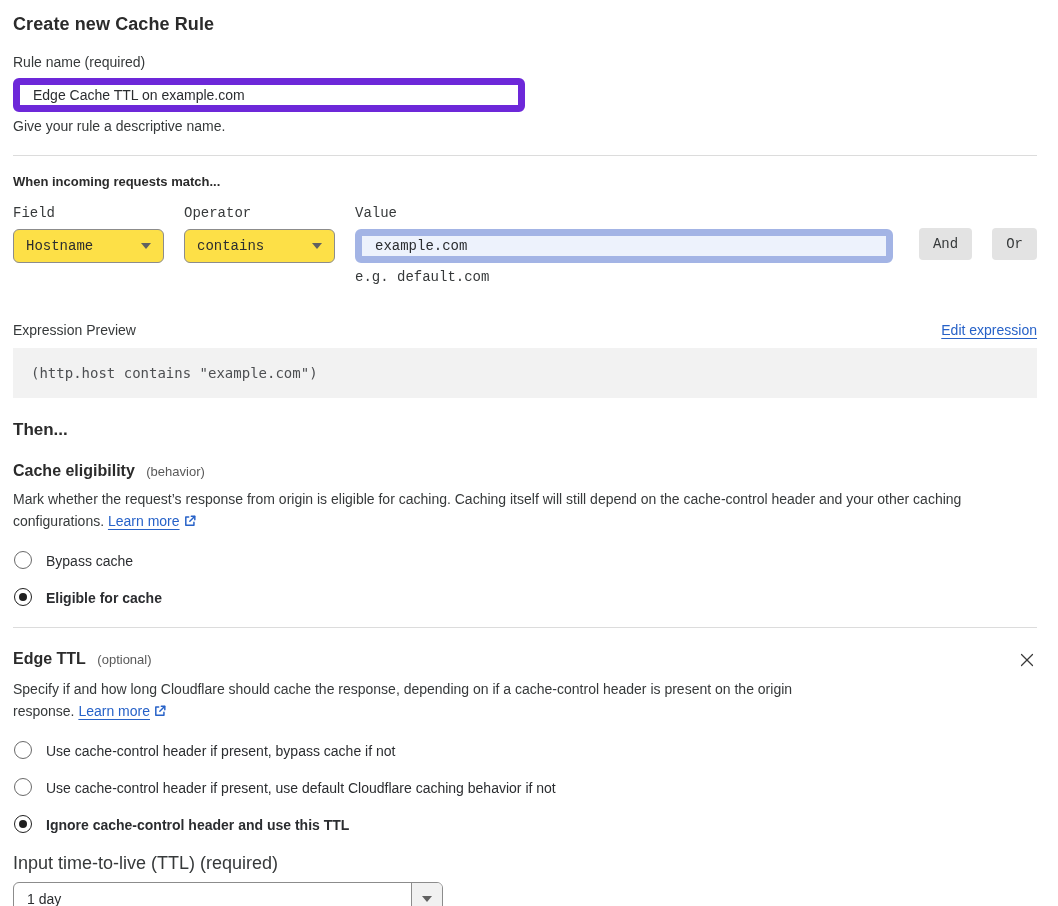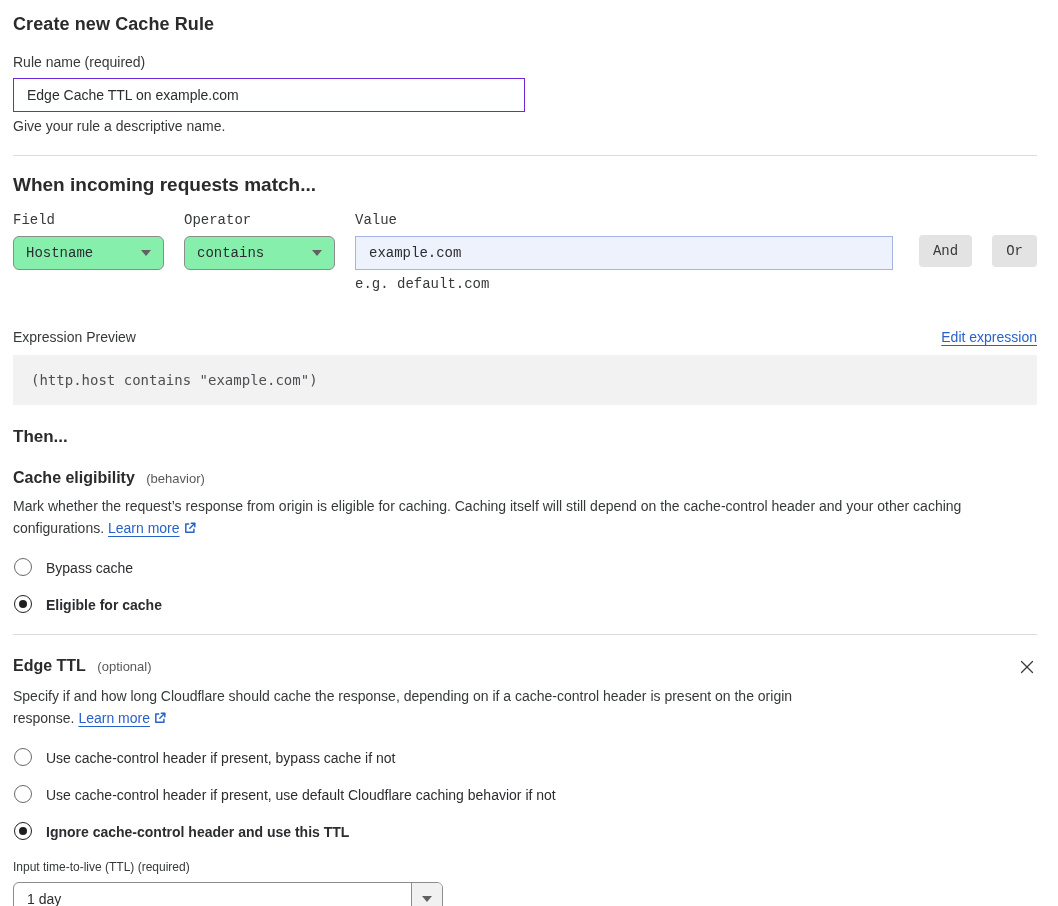--- a/index.html
+++ b/index.html
@@ -10,40 +10,40 @@
     color: #36393a;
     overflow: hidden;
   }
   .container { width: 1058px; height: 906px; padding: 14px 21px 8px 13px; }
 
   h1.page-title { font-size: 18px; font-weight: 700; color: #2b2b2b; margin: 0 0 19px 0; letter-spacing: 0.1px; }
 
   .field-label { display: block; font-size: 14px; color: #36393a; margin-bottom: 8px; }
 
   .text-input {
-    height: 34px; border: 1px solid #6d28d9; border-radius: 0;
+    height: 34px; border: 7px solid #6d28d9; border-radius: 6px;
     padding: 0 13px; font-size: 14px; font-family: inherit; color: #2b2d30;
     background: #fff; outline: none; display: block;
   }
   .rule-name-input { width: 512px; }
   .help-text { font-size: 14px; color: #36393a; margin-top: 6px; }
 
   .divider { border: none; border-top: 1px solid #dcdcdc; margin: 21px 0 0 0; }
 
-  h2.section-heading { font-size: 19px; font-weight: 700; color: #2b2b2b; margin: 18px 0 0 0; }
+  h2.section-heading { font-size: 13px; font-weight: 700; color: #2b2b2b; margin: 18px 0 0 0; }
 
   .match-row { display: flex; align-items: flex-start; gap: 20px; margin-top: 16px; font-family: Liberation Mono, monospace; }
   .match-col { display: flex; flex-direction: column; }
   .col-field, .col-operator { width: 151px; }
   .col-value { flex: 1; }
 
   .select-box {
     display: flex; align-items: center; justify-content: space-between;
     height: 34px; border: 1px solid #8c8c8c; border-radius: 6px;
-    padding: 0 12px; font-size: 14px; background: #86efac; cursor: pointer; color: #2b2d30;
+    padding: 0 12px; font-size: 14px; background: #fde047; cursor: pointer; color: #2b2d30;
   }
   .caret { width: 0; height: 0; border-left: 5px solid transparent; border-right: 5px solid transparent; border-top: 6px solid #616161; flex-shrink: 0; margin-left: 8px; }
 
   .value-input { width: 100%; background: #edf2fc; border-color: #a3b4e5; }
 
   .andor-group { display: flex; gap: 20px; margin-left: 6px; margin-top: 23px; }
   .btn-gray {
     height: 32px; padding: 0 14px; background: #e3e3e3; border: none; border-radius: 4px;
     font-size: 14px; font-family: inherit; color: #36393a; cursor: pointer;
   }
@@ -77,21 +77,21 @@
     border: 1.5px solid #696969; background: #fff; position: relative; flex-shrink: 0; margin-left: 1px;
   }
   .radio-row.checked .radio-indicator { border-color: #1f1f1f; }
   .radio-row.checked .radio-indicator::after {
     content: ""; position: absolute; left: 3.5px; top: 3.5px; width: 8px; height: 8px;
     border-radius: 50%; background: #1f1f1f;
   }
   .radio-label { font-size: 14px; color: #2b2d30; }
   .radio-row.checked .radio-label { font-weight: 700; }
 
-  .ttl-label { display: block; font-size: 12px; margin-top: 20px; }
+  .ttl-label { display: block; font-size: 18px; margin-top: 20px; }
   .ttl-select {
     width: 430px; height: 34px; margin-top: 8px;
     display: flex; border: 1px solid #8c8c8c; border-radius: 6px; overflow: hidden; background: #fff;
   }
   .ttl-value { flex: 1; display: flex; align-items: center; padding: 0 13px; font-size: 14px; color: #2b2d30; }
   .ttl-btn {
     width: 31px; border: none; border-left: 1px solid #8c8c8c; background: #f1f1f1;
     display: flex; align-items: center; justify-content: center; cursor: pointer; padding: 0;
   }
 </style>

